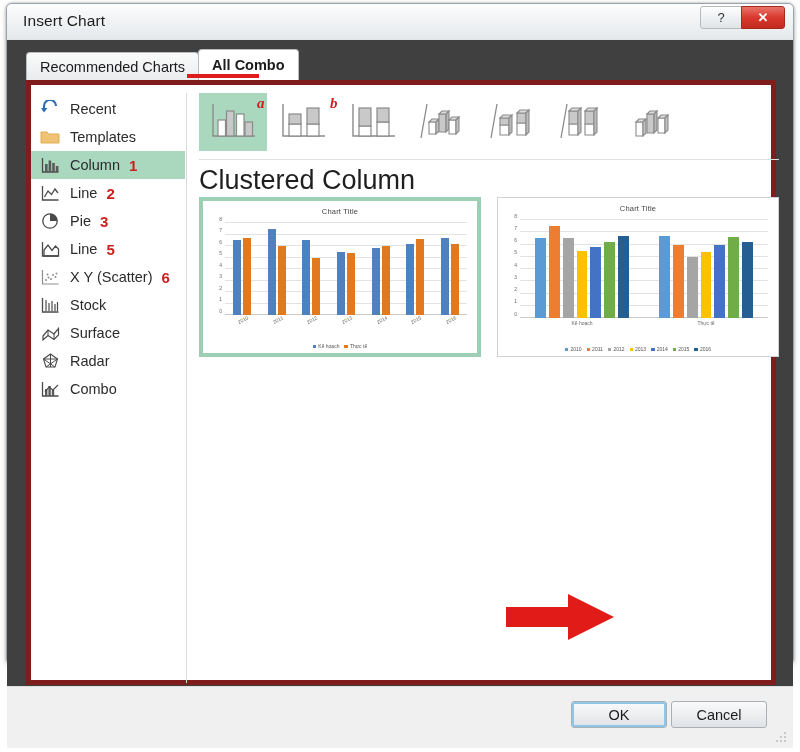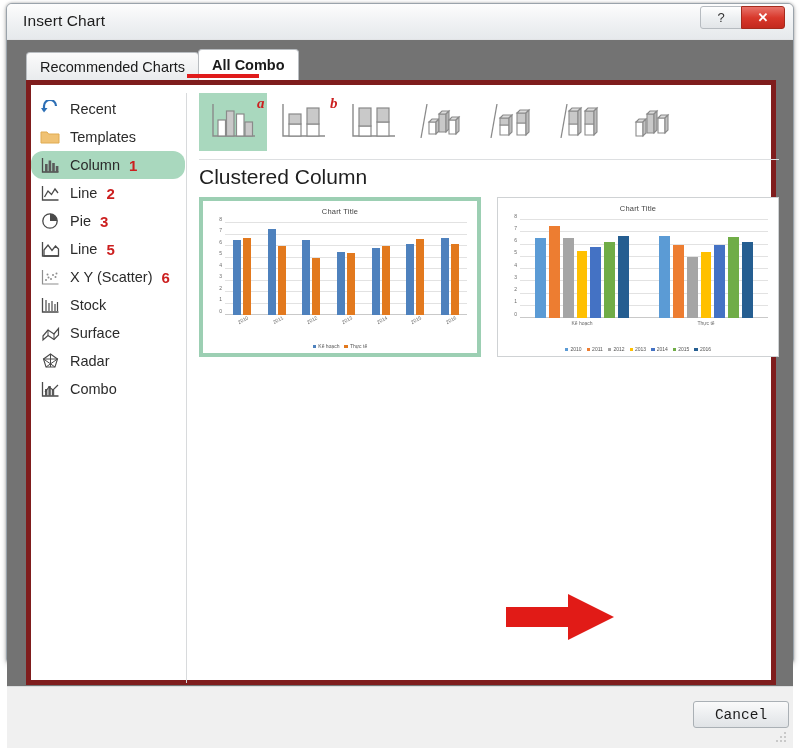--- a/index.html
+++ b/index.html
@@ -52,21 +52,21 @@
     background: linear-gradient(#e8736a, #d8382b 52%, #c32a1e);
     border-color: #a52a1c;
     border-radius: 0 3px 3px 0;
     color: #fff; font-weight: bold;
   }
 
   
   #body-area {
     position: absolute; left: 0; top: 36px;
     width: 100%; height: 708px;
-    background: #737373;
+    background: #404040;
   }
 
   
   #tabstrip {
     position: absolute; left: 19px; top: 10px;
     height: 30px;
     display: flex; align-items: flex-end;
   }
   .tab {
     height: 28px; padding: 0 13px;
@@ -116,21 +116,21 @@
     width: 154px;
   }
   .side-item {
     position: relative;
     height: 28px;
     display: flex; align-items: center;
     padding-left: 6px;
     font-size: 14.5px;
     color: #2b2b2b;
   }
-  .side-item.selected { background: #a9d8be; border-radius: 12px; }
+  .side-item.selected { background: #a9d8be; }
   .side-ico {
     width: 26px; height: 20px;
     margin-right: 7px;
     display: flex; align-items: center; justify-content: center;
     flex: 0 0 26px;
   }
   .side-ico svg { display: block; }
   .side-label { white-space: nowrap; }
   .side-num {
     color: #cc1f1f; font-weight: bold; font-size: 15px;
@@ -156,21 +156,21 @@
     font-style: italic;
   }
   #gallery-rule {
     position: absolute; left: 168px; top: 74px;
     width: 580px; height: 1px; background: #dddfe1;
   }
 
   
   #section-title {
     position: absolute; left: 168px; top: 80px;
-    font-size: 21px; color: #1f1f1f;
+    font-size: 27px; color: #1f1f1f;
   }
 
   
   .preview {
     position: absolute; top: 112px;
     width: 282px; height: 160px;
     background: #ffffff;
     border: 1px solid #cfd2d4;
   }
   #preview-1 { left: 168px; border: 4px solid #9ccfb3; }
@@ -238,21 +238,21 @@
     font-size: 14.5px; color: #1b1b1b;
     background: linear-gradient(#fafafa, #eceef0 52%, #e0e3e6);
     border: 1px solid #aab0b5;
     border-radius: 3px;
   }
   #btn-ok {
     right: 126px;
     outline: 2px solid #8ec6e6;
     outline-offset: -3px;
   }
-  #btn-cancel { right: 4px; font-family: Liberation Mono, monospace; }
+  #btn-cancel { right: 26px; }
 
   
   #red-arrow {
     position: absolute;
     left: 499px; bottom: 22px;
     width: 108px; height: 46px;
     z-index: 10;
   }
 
   #resize-grip {
@@ -655,20 +655,21 @@
               <span class="leg-item">
                 <span class="leg-swatch" style="background: rgb(37, 94, 145);"></span>
                 <span>2016</span>
               </span>
             </div>
           </div>
       </div>
     </div>
 
     <div id="footer">
+      <div class="dlg-btn" id="btn-ok">OK</div>
       <div class="dlg-btn" id="btn-cancel">Cancel</div>
       <svg id="resize-grip" viewBox="0 0 12 12">
         <g fill="#9a9a9a">
             <rect x="8" y="8" width="2" height="2"></rect>
             <rect x="4" y="8" width="2" height="2"></rect>
             <rect x="8" y="4" width="2" height="2"></rect>
             <rect x="0" y="8" width="2" height="2"></rect>
             <rect x="4" y="4" width="2" height="2"></rect>
             <rect x="8" y="0" width="2" height="2"></rect>
           </g>

